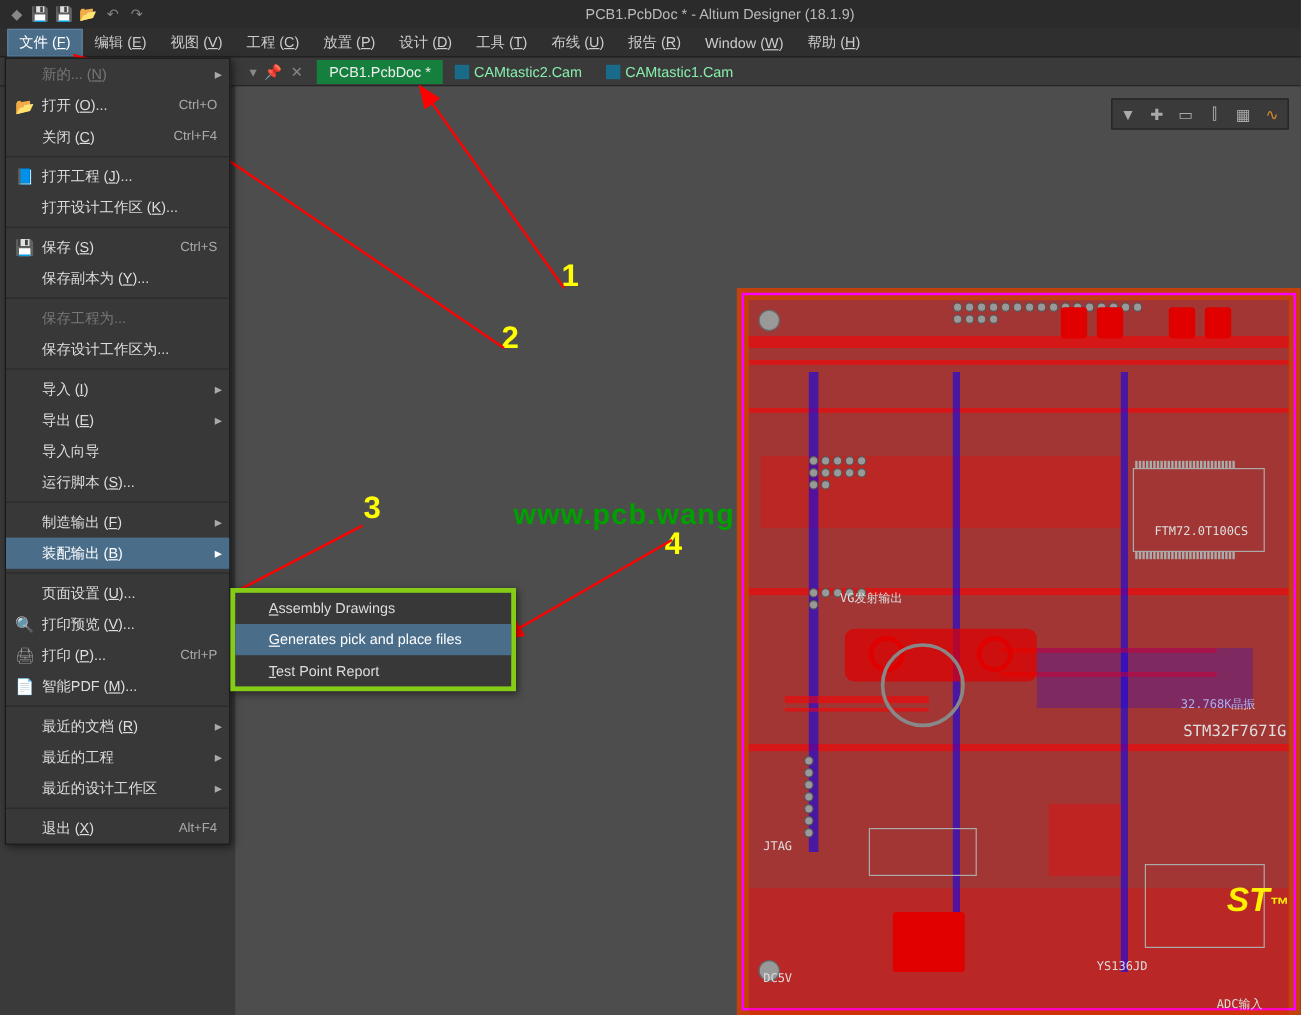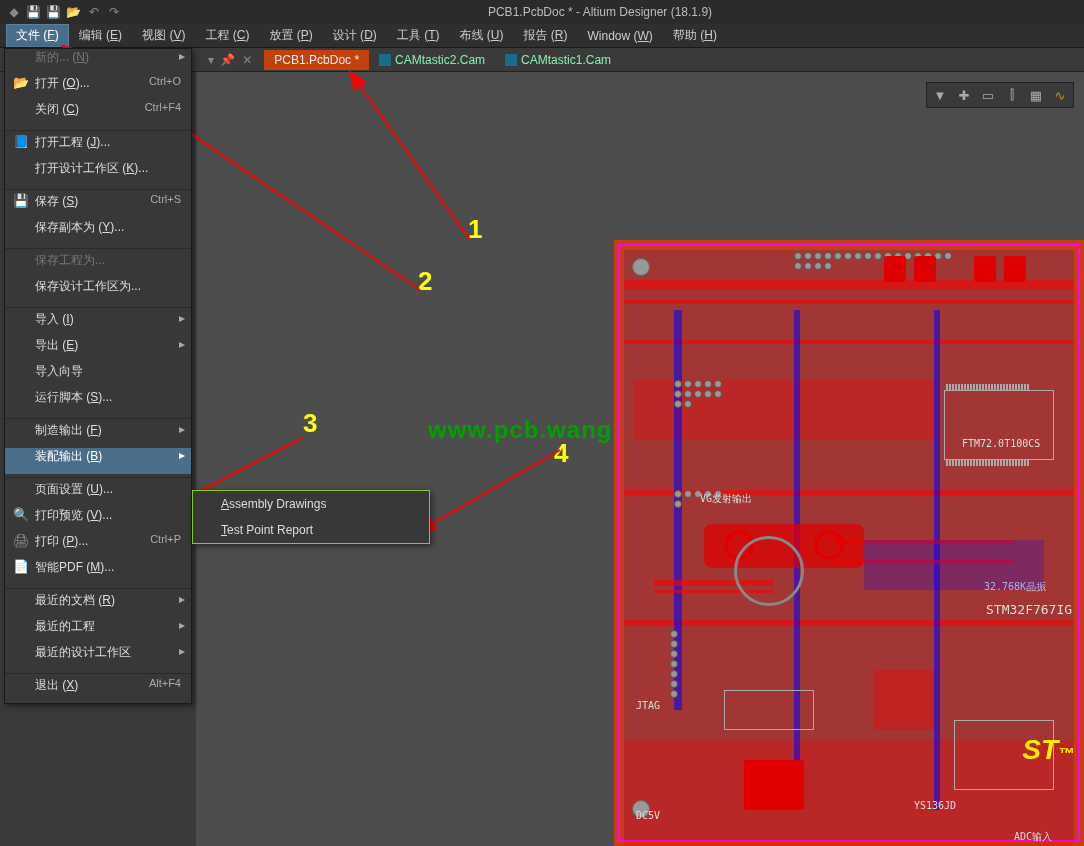--- a/index.html
+++ b/index.html
@@ -13,40 +13,40 @@
 
 
 .menubar { height: 24px; background: #2f2f2f; display: flex; align-items: center; padding-left: 6px; border-bottom: 1px solid #1a1a1a; }
 .menubar .mitem { padding: 3px 10px; cursor: default; color: #ccc; font-size: 12px; }
 .menubar .mitem.active { background: #4a6d8a; color: #fff; border: 1px solid #5c7f9c; padding: 2px 9px; }
 
 
 .tabrow { height: 24px; background: #3a3a3a; display: flex; align-items: center; padding-left: 208px; gap: 0; border-bottom: 1px solid #222; }
 .tabrow .pin-area { display: flex; gap: 2px; margin-right: 12px; color: #888;}
 .tabrow .tab { display: flex; align-items: center; gap: 4px; padding: 3px 10px; color: #86efac; font-size: 12px; }
-.tabrow .tab.active { background: #c2410c; color: #eee; }
+.tabrow .tab.active { background: #15803d; color: #eee; }
 .tabrow .tab .ticon { width: 12px; height: 12px; display:inline-block; }
 .ticon.pcb { background: #1a8a3a; }
 .ticon.cam { background: #1a6a8a; }
 
 
 .dropdown { position: absolute; left: 4px; top: 48px; width: 188px; background: #383838; border: 1px solid #1a1a1a; box-shadow: 2px 2px 6px rgba(0,0,0,.5); z-index: 100; }
-.dropdown .row { display: flex; align-items: flex-start; height: 26px; padding: 0 6px; position: relative; }
+.dropdown .row { display: flex; align-items: center; height: 26px; padding: 12px 6px; position: relative; }
 .dropdown .row.disabled { color: #777; }
 .dropdown .row .ico { width: 20px; text-align: center; color: #999; font-size: 13px;}
 .dropdown .row .label { flex: 1; padding-left: 4px; color: #ddd; }
 .dropdown .row.disabled .label { color: #777; }
 .dropdown .row .shortcut { color: #aaa; font-size: 11px; padding-right: 4px;}
 .dropdown .row .arrow { color: #aaa; position: absolute; right: 6px;}
 .dropdown .sep { height: 1px; background: #2a2a2a; margin: 3px 0; }
 .dropdown .row.hover { background: #4a6d8a; }
 .dropdown .row.hover .label, .dropdown .row.hover .shortcut, .dropdown .row.hover .arrow { color: #fff; }
 
 
-.submenu { position: absolute; left: 192px; top: 490px; width: 238px; background: #383838; border: 1px solid #84cc16; box-shadow: 2px 2px 6px rgba(0,0,0,.5); z-index: 101; }
+.submenu { position: absolute; left: 192px; top: 490px; width: 238px; background: #383838; border: 4px solid #84cc16; box-shadow: 2px 2px 6px rgba(0,0,0,.5); z-index: 101; }
 .submenu .row { display: flex; align-items: center; height: 26px; padding: 0 6px 0 28px; }
 .submenu .row .label { flex: 1; color: #ddd; }
 .submenu .row.hover { background: #4a6d8a; }
 .submenu .row.hover .label { color: #fff; }
 .submenu .row .label u { text-decoration: underline; }
 
 
 .canvas { position: absolute; left: 196px; top: 72px; right: 0; bottom: 0; background: #4d4d4d; }
 
 
@@ -249,20 +249,23 @@
       <span class="ico"></span>
       <span class="label">退出 (<u>X</u>)</span>
       <span class="shortcut">Alt+F4</span>
     </div>
   </div>
 
 <div class="submenu" id="submenu">
     <div class="row">
       <span class="label"><u>A</u>ssembly Drawings</span>
     </div>
+    <div class="row hover">
+      <span class="label"><u>G</u>enerates pick and place files</span>
+    </div>
     <div class="row">
       <span class="label"><u>T</u>est Point Report</span>
     </div>
   </div>
 
 <div class="pcb">
   <div class="outline"></div>
 
   <div class="trace-b" style="left:10px;top:10px;width:450px;height:590px;opacity:.3"></div>
 

